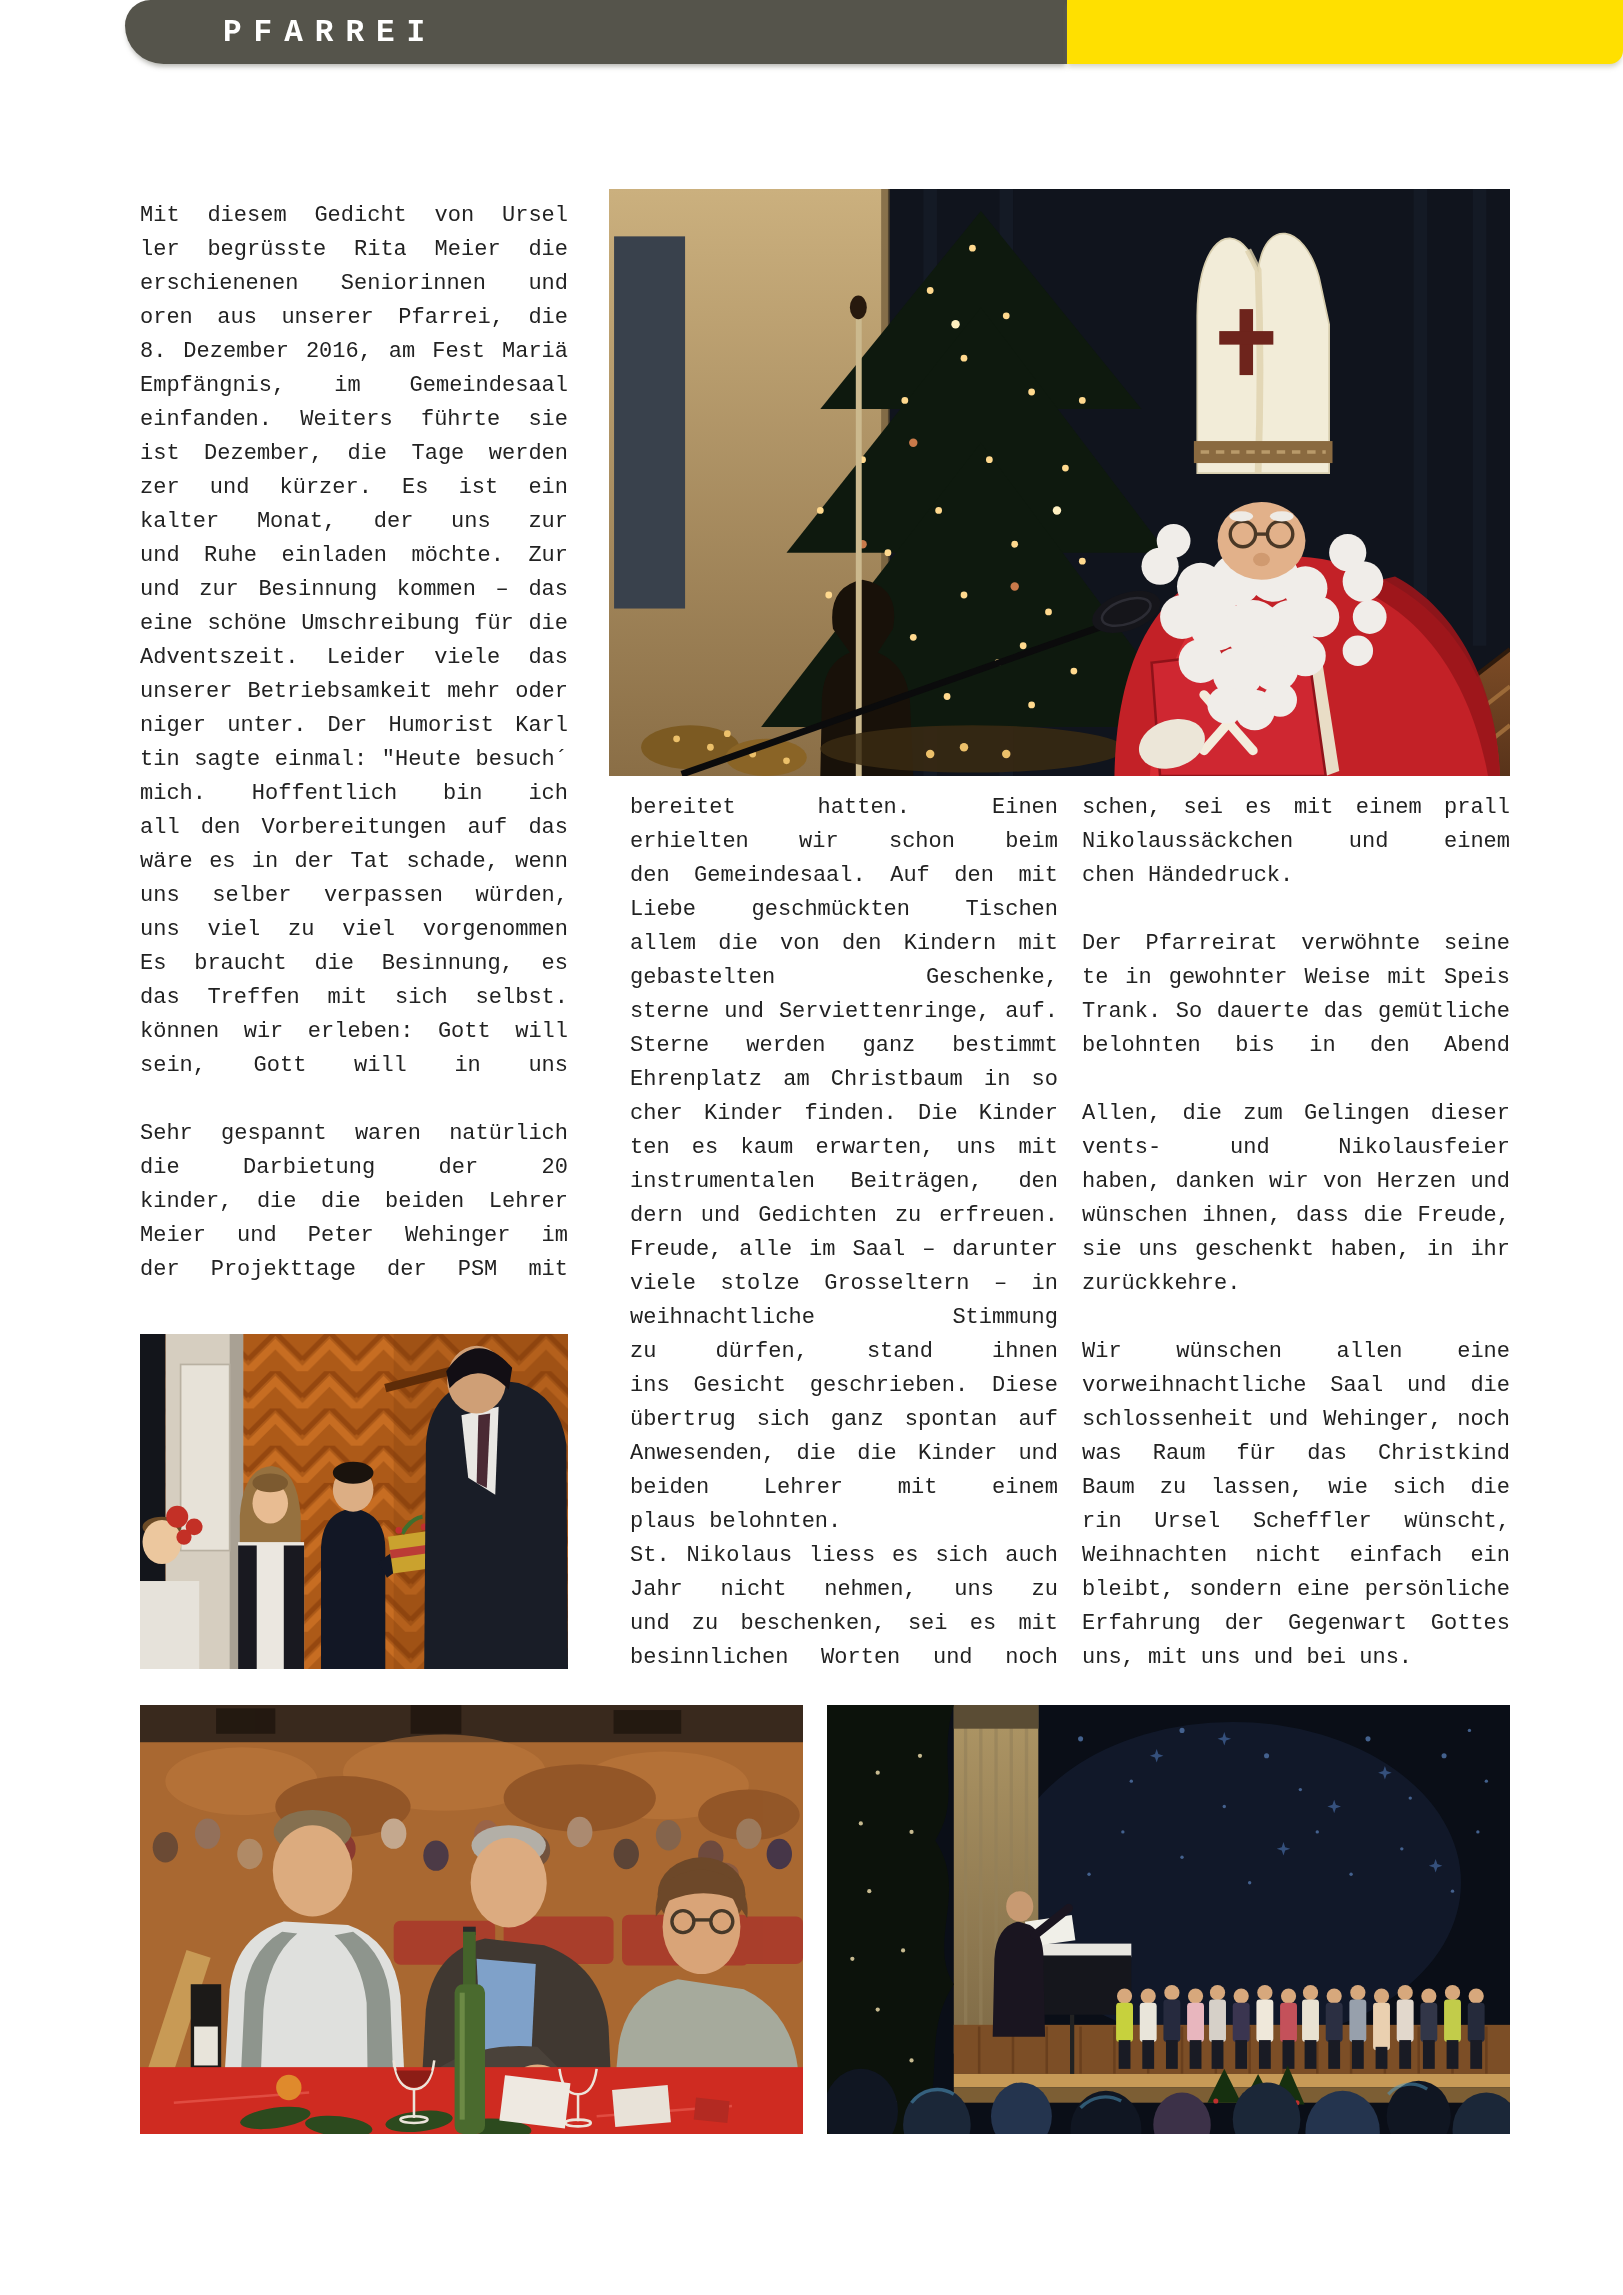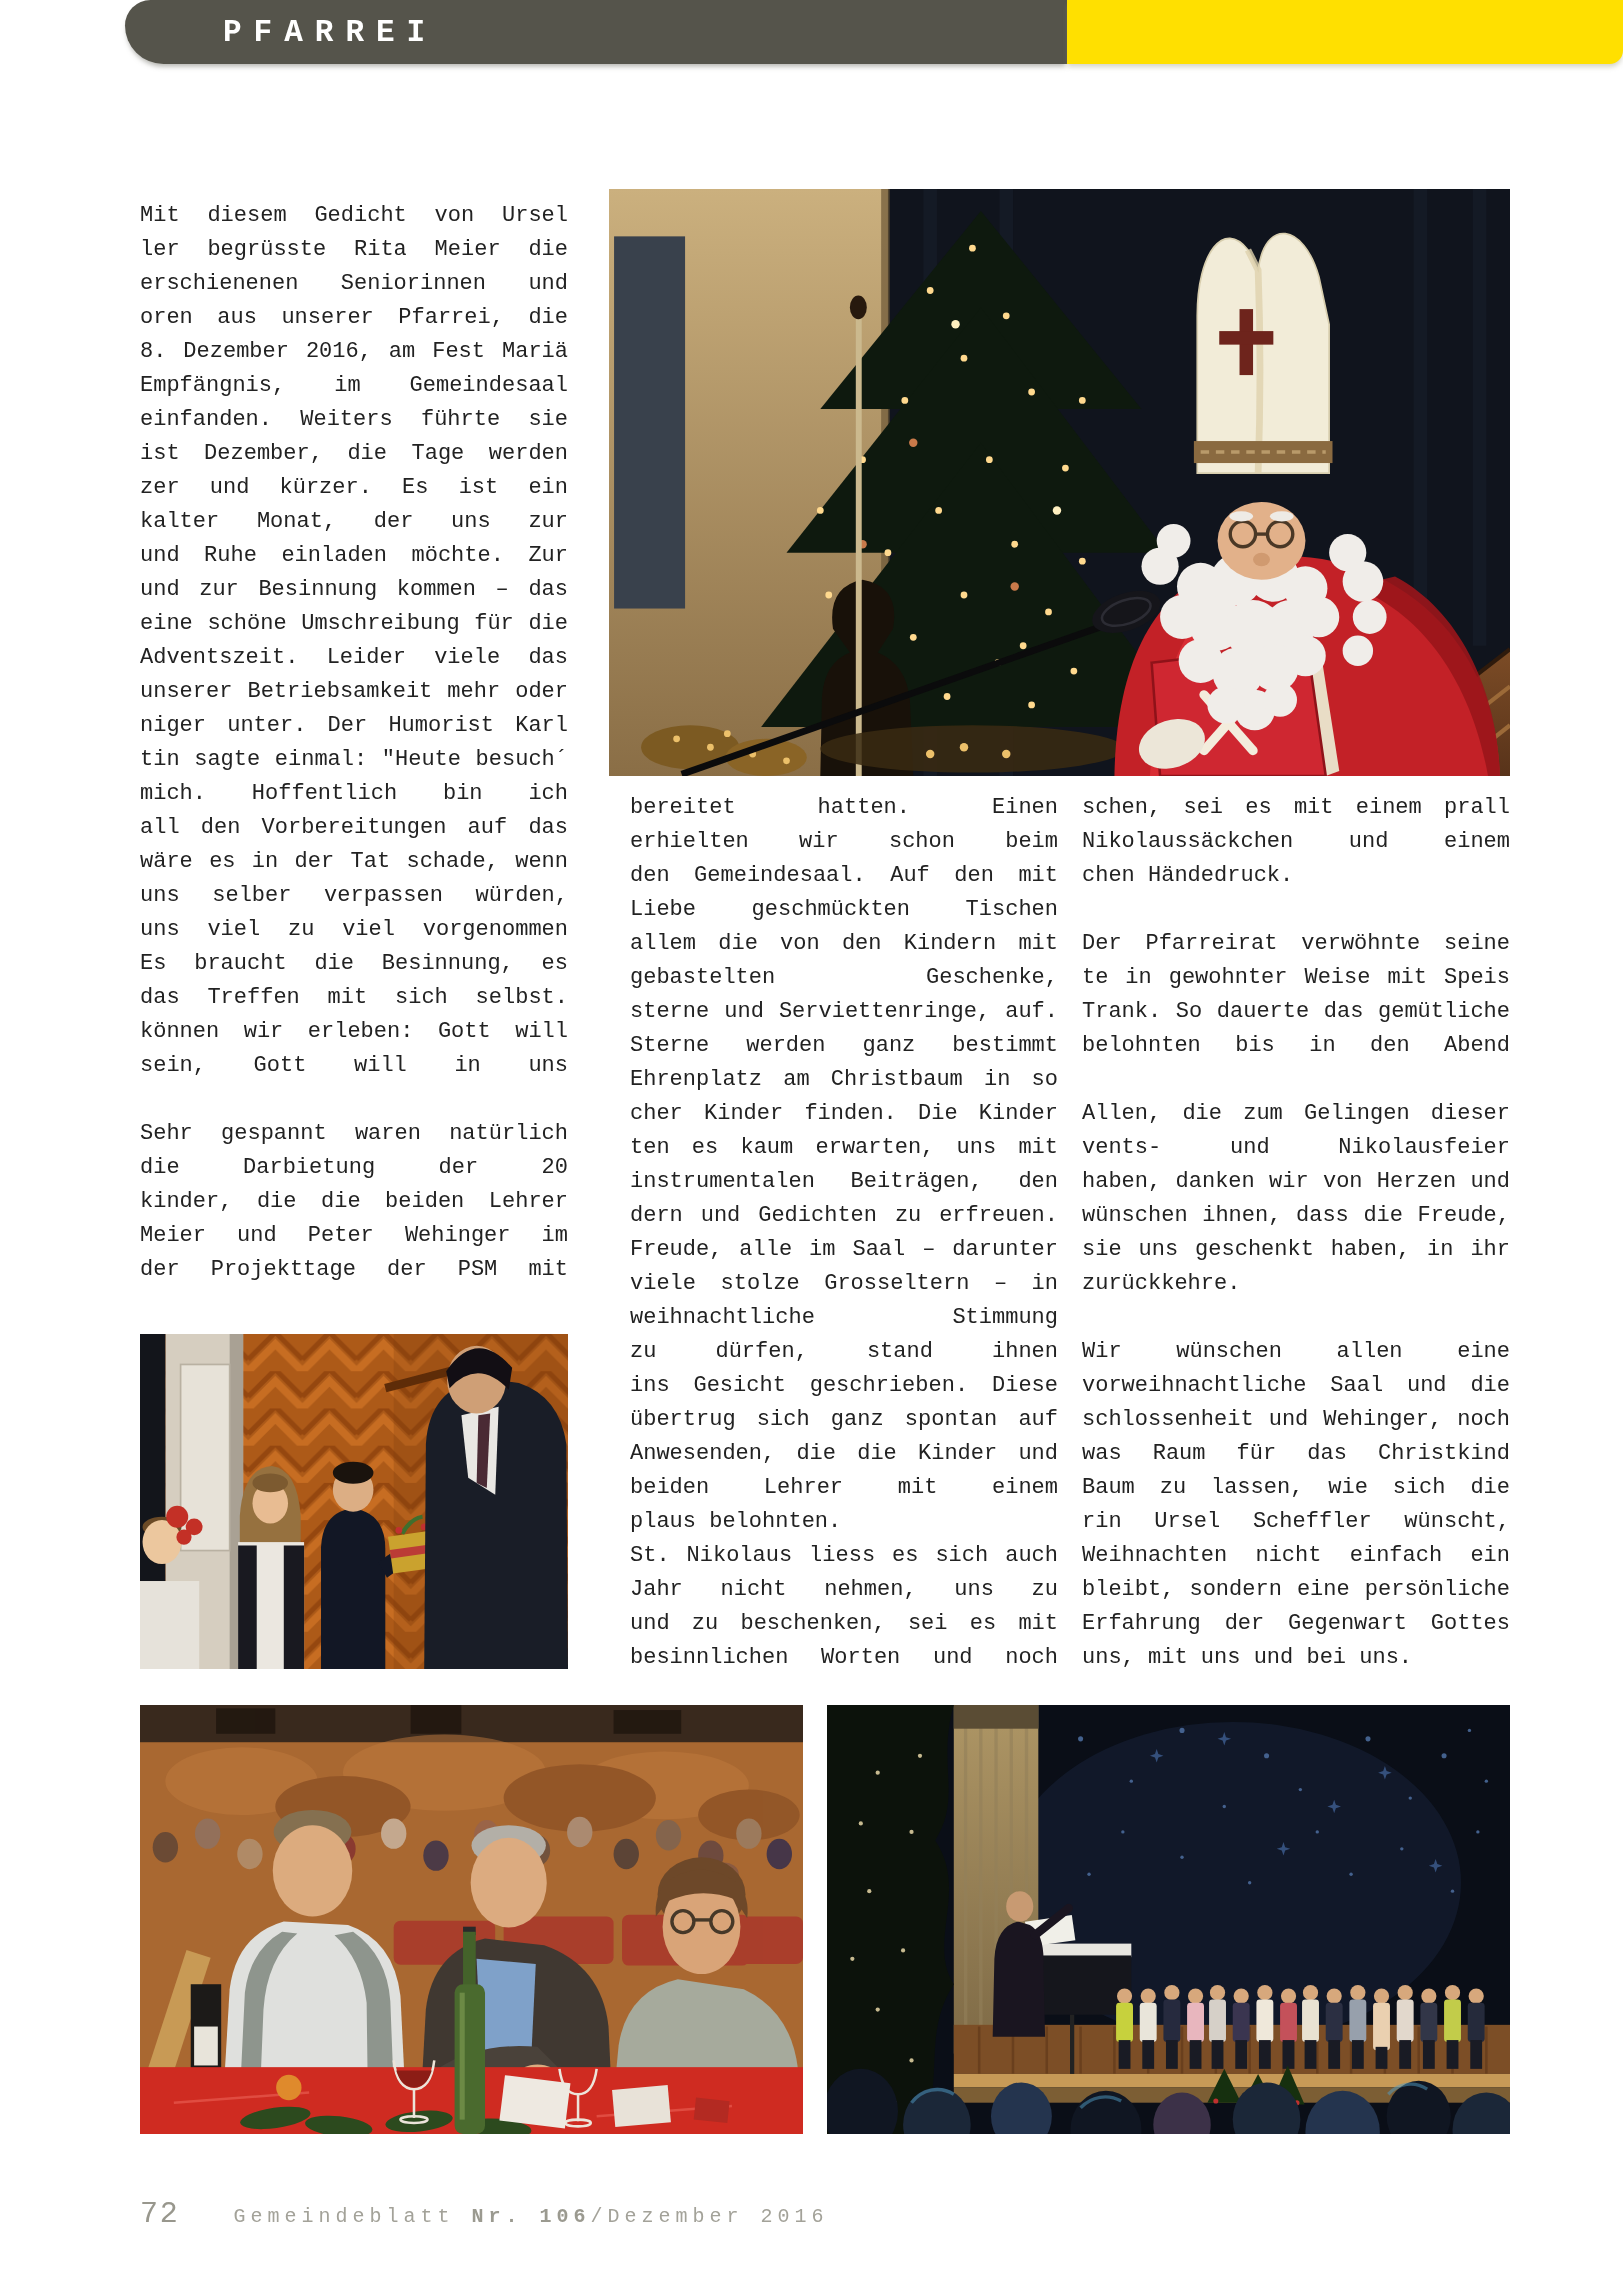--- a/index.html
+++ b/index.html
@@ -640,19 +640,15 @@
         <ellipse cx="780" cy="502" rx="40" ry="44" fill="#1b2738"></ellipse>
       </g>
       <g stroke="#4f9cc4" stroke-width="4" fill="none" opacity="0.5">
         <path d="M100,470 a40,44 0 0 1 50,-10"></path>
           <path d="M300,476 a42,46 0 0 1 48,-8"></path>
           <path d="M664,460 a38,42 0 0 1 46,-6"></path>
       </g>
     </svg>
   </div>
 
-  <div class="footer">
-    <span class="pnum">72</span>
-    <span class="pub"><span>Gemeindeblatt </span><b>Nr. 106</b><span>/Dezember 2016</span></span>
-  </div>
 
 </div>
 
 
 </body></html>

